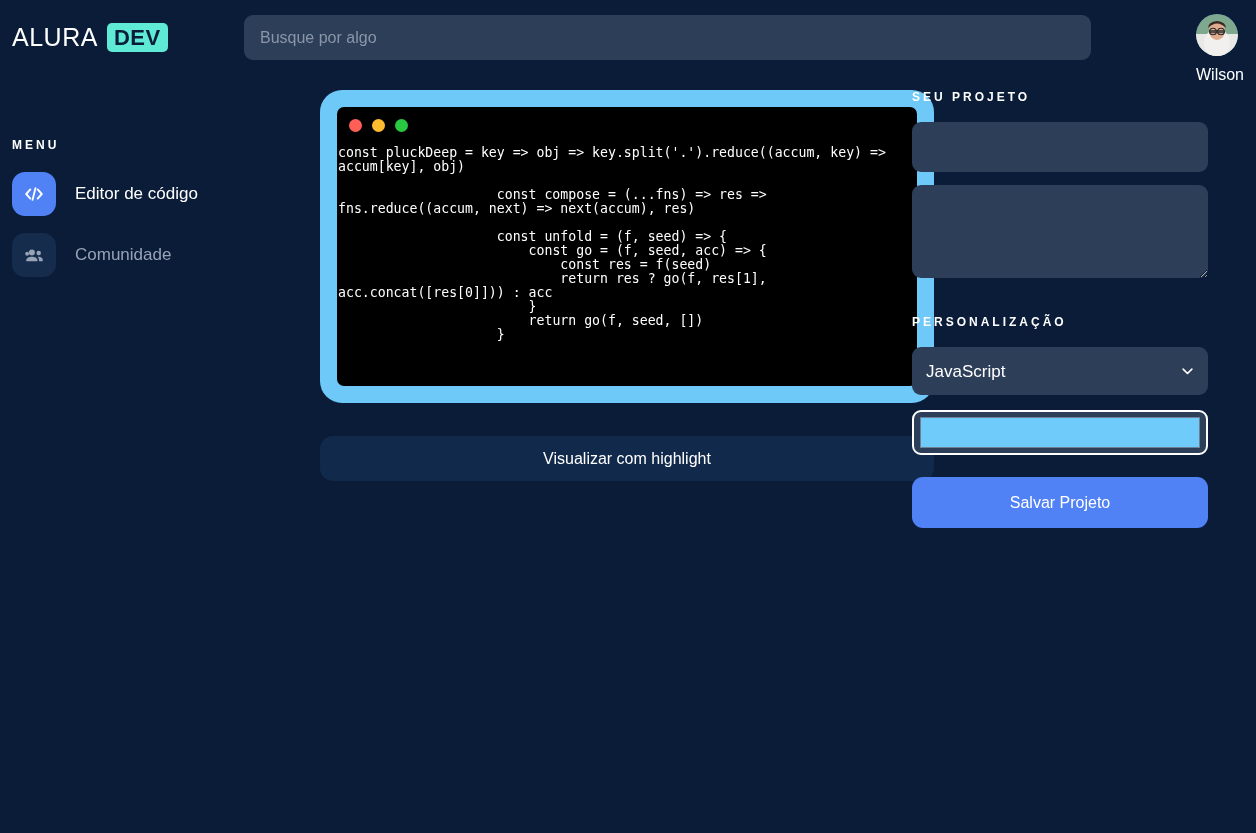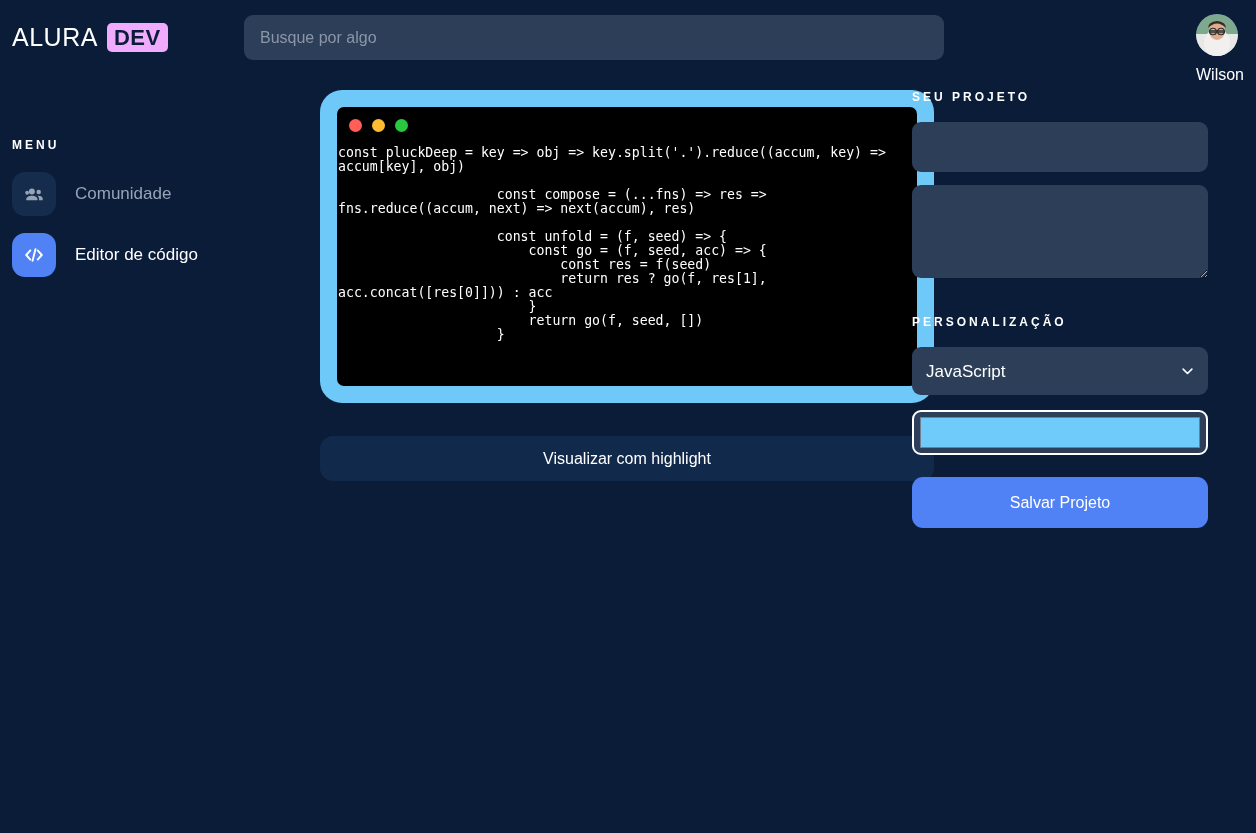--- a/index.html
+++ b/index.html
@@ -34,39 +34,39 @@
     width: 230px;
   }
   .logo-alura {
     font-size: 25px;
     font-weight: 400;
     letter-spacing: 0.5px;
     color: #ffffff;
     line-height: 1;
   }
   .logo-dev-box {
-    background: #f0abfc;
+    background: #5eead4;
     border-radius: 5px;
     padding: 4px 7px 3px 7px;
     display: flex;
     align-items: center;
   }
   .logo-dev {
     font-size: 22px;
     font-weight: 700;
     letter-spacing: 0.5px;
     color: #0a1c38;
     line-height: 1;
   }
 
   .search-wrap {
     position: absolute;
     left: 244px;
     top: 15px;
-    width: 700px;
+    width: 847px;
     height: 45px;
   }
   .search-input {
     width: 100%;
     height: 100%;
     background: #2d3e58;
     border: none;
     border-radius: 9px;
     padding: 0 16px;
     font-family: "Liberation Sans", sans-serif;
@@ -344,42 +344,42 @@
       </svg>
     </div>
     <span class="user-name">Wilson</span>
   </div>
 </div>
 
 <div class="sidebar">
   <div class="section-label">MENU</div>
 
   <div class="menu-item">
+    <span class="menu-icon active">
+      <svg width="22" height="22" viewBox="0 0 24 24" fill="none" stroke="#ffffff" stroke-width="2.1" stroke-linecap="round" stroke-linejoin="round">
+        <polyline points="8,7 3.5,12 8,17"></polyline>
+        <polyline points="16,7 20.5,12 16,17"></polyline>
+        <line x1="13.6" y1="5.6" x2="10.4" y2="18.4"></line>
+      </svg>
+    </span>
+    <span class="menu-label active">Editor de código</span>
+  </div>
+
+  <div class="menu-item">
     <span class="menu-icon inactive">
       <svg width="21" height="21" viewBox="0 0 24 24" fill="#97a3b6">
         <circle cx="9" cy="8.5" r="3.4"></circle>
         <circle cx="16.8" cy="9.2" r="2.6"></circle>
         <circle cx="3.6" cy="10" r="2.2"></circle>
         <path d="M2.6 17.4c0-2.3 2.9-3.9 6.4-3.9s6.4 1.6 6.4 3.9v1.3H2.6z"></path>
         <path d="M16.3 13.3c2.9 0 5.1 1.3 5.1 3.2v2.2h-4.2v-1.3c0-1.6-.6-2.9-1.7-3.9 .3 0 .6-.2.8-.2z"></path>
       </svg>
     </span>
     <span class="menu-label inactive">Comunidade</span>
   </div>
-
-  <div class="menu-item">
-    <span class="menu-icon active">
-      <svg width="22" height="22" viewBox="0 0 24 24" fill="none" stroke="#ffffff" stroke-width="2.1" stroke-linecap="round" stroke-linejoin="round">
-        <polyline points="8,7 3.5,12 8,17"></polyline>
-        <polyline points="16,7 20.5,12 16,17"></polyline>
-        <line x1="13.6" y1="5.6" x2="10.4" y2="18.4"></line>
-      </svg>
-    </span>
-    <span class="menu-label active">Editor de código</span>
-  </div>
 </div>
 
 <div class="editor-col">
   <div class="editor-frame">
     <div class="editor-inner">
       <div class="dots">
         <span class="dot red"></span>
         <span class="dot yellow"></span>
         <span class="dot green"></span>
       </div>

